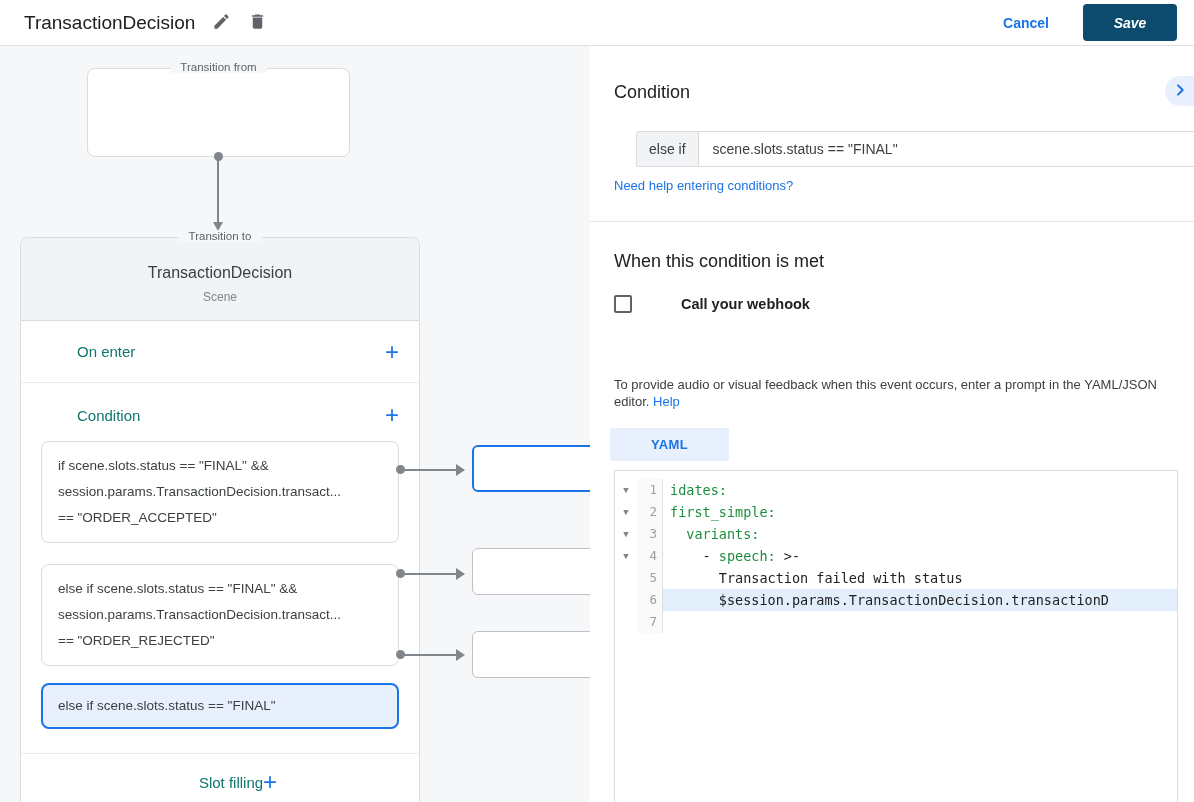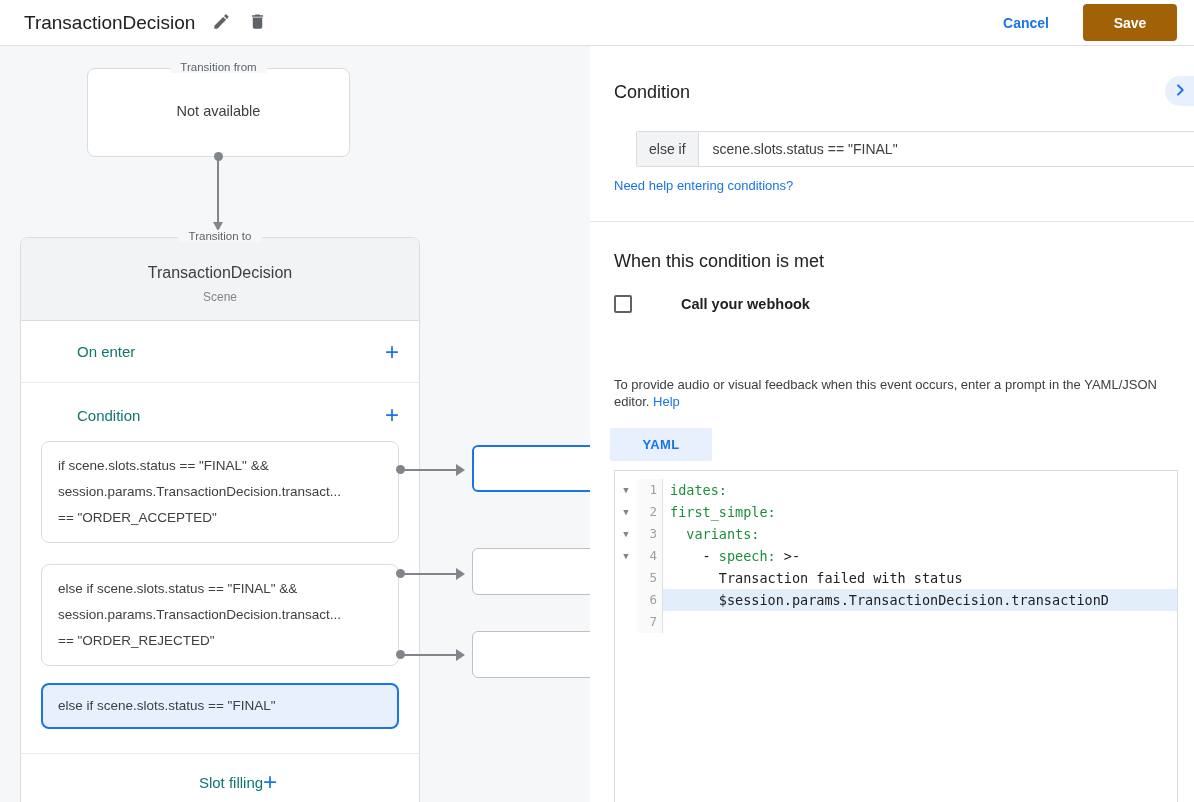--- a/index.html
+++ b/index.html
@@ -9,22 +9,22 @@
   
   .topbar { position:absolute; top:0; left:0; width:1194px; height:46px; background:#fff;
             border-bottom:1px solid #e0e0e0; display:flex; align-items:center; z-index:20; }
   .topbar-title { font-size:19px; color:#202124; margin-left:24px; }
   .icon-btn { width:36px; height:36px; display:flex; align-items:center; justify-content:center;
               border:none; background:transparent; cursor:pointer; }
   .icon-btn svg { fill:#5f6368; }
   .topbar-spacer { flex:1; }
   .btn-cancel { color:#1a73e8; font-size:14px; font-weight:bold; background:none; border:none;
                 padding:8px 16px; margin-right:18px; cursor:pointer; font-family:inherit; }
-  .btn-save { background:#a16207; color:#fff; font-size:14px; font-weight:bold; border:none;
-              border-radius:4px; width:94px; height:37px; margin-right:17px; cursor:pointer; font-family:inherit; }
+  .btn-save { background:#0c4a6e; color:#fff; font-size:14px; font-weight:bold; border:none;
+              border-radius:4px; width:94px; height:37px; margin-right:17px; cursor:pointer; font-family:inherit;font-style:italic; }
 
   
   .main { position:absolute; top:46px; left:0; width:1194px; height:756px; overflow:hidden; }
   .diagram { position:absolute; top:0; left:0; width:590px; height:756px; background:#f6f7f8; }
 
   .outline-box { position:absolute; background:#fff; border:1px solid #dadce0; border-radius:8px; }
   .outline-legend { position:absolute; top:-8px; left:50%; transform:translateX(-50%);
                     background:#f6f7f8; padding:0 10px; font-size:11.5px; color:#5f6368; white-space:nowrap; }
 
   .tfrom { left:87px; top:22px; width:263px; height:89px; }
@@ -94,21 +94,21 @@
   .checkbox.checked { background:#1a73e8; border-color:#1a73e8; display:flex; align-items:center; justify-content:center; }
   .check-label { font-size:14.5px; font-weight:bold; color:#202124;margin-left:32px; }
   .lang-badge { margin-left:17px; background:#f3e8fd; color:#8430ce; font-size:11px; font-weight:bold;
                 letter-spacing:0.8px; padding:4px 9px; border-radius:2px; }
 
   .prompt-desc { position:absolute; top:330px; left:24px; width:563px; font-size:13px;
                  line-height:17px; color:#3c4043; }
   .prompt-desc a { color:#1a73e8; text-decoration:none; }
 
   .tabs { position:absolute; top:382px; left:20px; display:flex; }
-  .tab { width:102px; height:33px; display:flex; align-items:center; justify-content:center;
+  .tab { width:119px; height:33px; display:flex; align-items:center; justify-content:center;
          font-size:13px; font-weight:bold; letter-spacing:0.3px; color:#5f6368; cursor:pointer; border-radius:2px; }
   .tab.active { background:#e8f0fe; color:#1a73e8; }
 
   
   .editor { position:absolute; top:424px; left:24px; width:564px; height:333px;
             border:1px solid #dadce0; background:#fff; overflow:hidden;
             font-family:"DejaVu Sans Mono", monospace; font-size:13.5px; padding-top:8px; }
   .cl { display:flex; height:22px; line-height:22px; }
   .cl .fold { width:22px; text-align:center; color:#80868b; font-size:9px; flex:none; cursor:pointer; }
   .cl .num { width:26px; text-align:right; padding-right:5px; color:#9aa0a6; font-size:12.5px;
@@ -137,21 +137,20 @@
   <button class="btn-cancel">Cancel</button>
   <button class="btn-save">Save</button>
 </div>
 
 <div class="main">
 
   <div class="diagram">
 
     <div class="outline-box tfrom">
       <span class="outline-legend">Transition from</span>
-      <div class="tfrom-content">Not available</div>
     </div>
 
     <div class="vconn-dot"></div>
     <div class="vconn-line"></div>
     <div class="vconn-arrow"></div>
 
     <div class="outline-box tto">
       <span class="outline-legend">Transition to</span>
       <div class="tto-header">
         <div class="tto-title">TransactionDecision</div>

